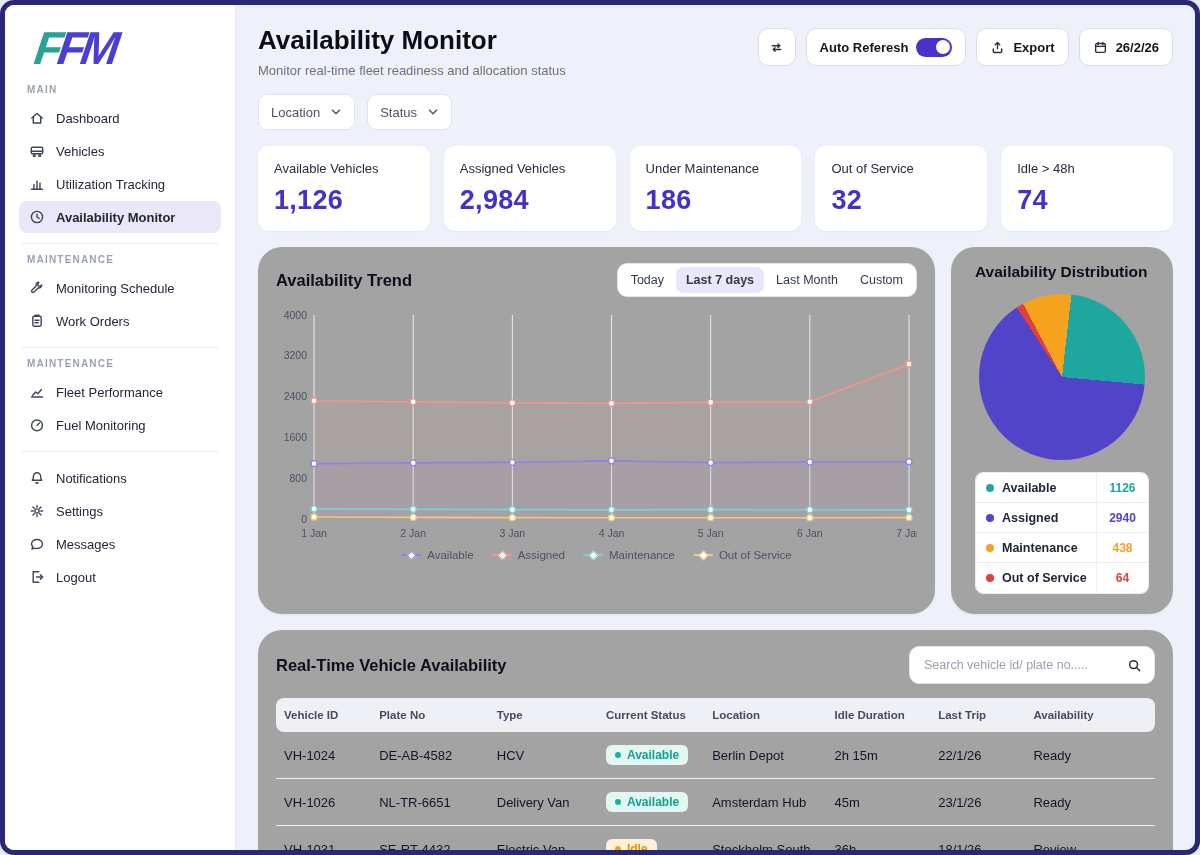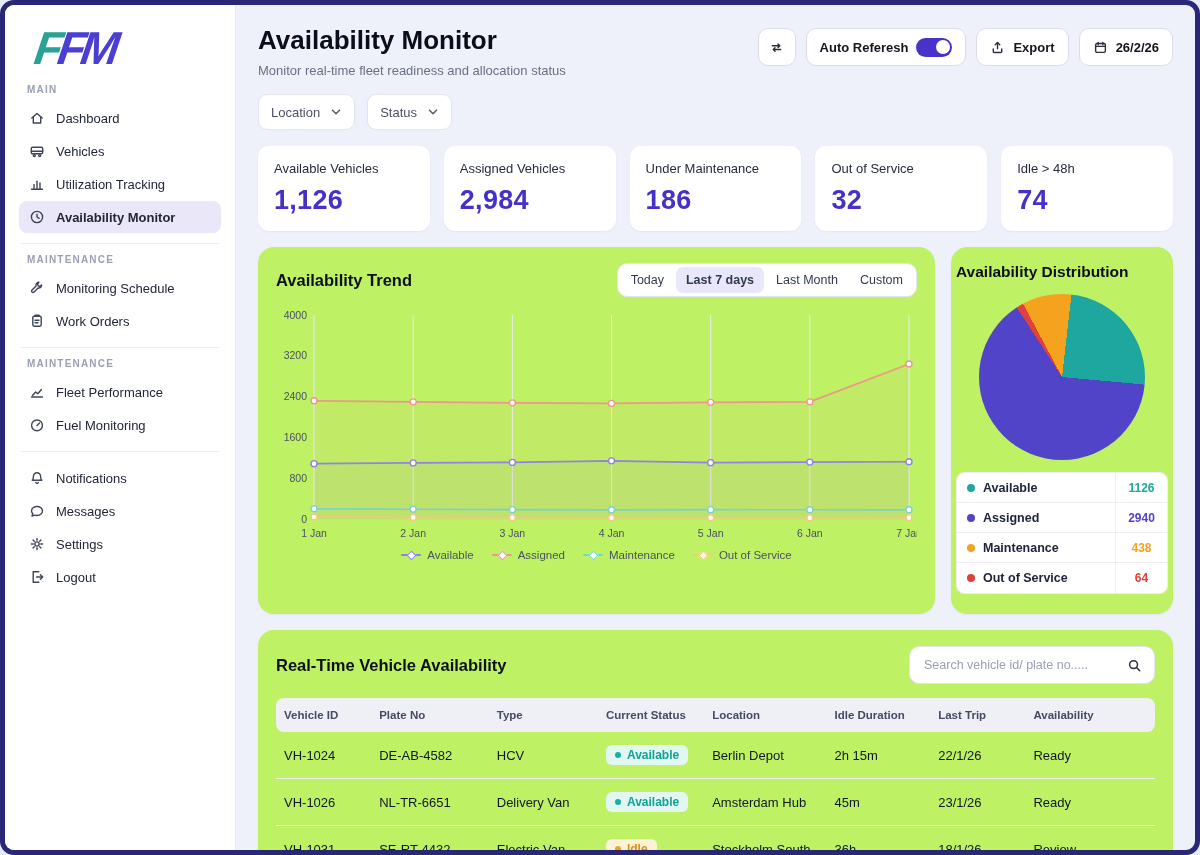--- a/index.html
+++ b/index.html
@@ -32,23 +32,23 @@
   .filters{display:flex;gap:12px;margin:6px 0 16px;}
   .filter{display:flex;align-items:center;gap:10px;background:#fff;border:1px solid #e1e3ee;border-radius:9px;padding:0 12px;height:36px;font-size:13px;color:#4c5264;cursor:pointer;}
   .filter svg{width:12px;height:12px;stroke:#595f73;fill:none;stroke-width:1.6;stroke-linecap:round;stroke-linejoin:round;}
 
   .stats{display:flex;gap:14px;margin-bottom:16px;}
   .stat-card{flex:1;background:#fff;border-radius:11px;padding:15px 16px;box-shadow:0 1px 2px rgba(25,28,70,.05);}
   .stat-label{font-size:13px;color:#272c3d;}
   .stat-value{font-size:27px;font-weight:800;color:#4531c8;margin-top:9px;letter-spacing:.3px;}
 
   .charts{display:flex;gap:16px;margin-bottom:16px;}
-  .card{background:#bef264;border-radius:16px;box-shadow:0 1px 2px rgba(25,28,70,.05);}
+  .card{background:#a3a3a3;border-radius:24px;box-shadow:0 1px 2px rgba(25,28,70,.05);}
   .trend-card{flex:1;min-width:0;height:367px;padding:16px 18px;}
-  .dist-card{width:222px;min-width:222px;height:367px;padding:16px 5px;overflow:hidden;}
+  .dist-card{width:222px;min-width:222px;height:367px;padding:16px 24px;overflow:hidden;}
   .trend-head{display:flex;justify-content:space-between;align-items:center;}
   .card-title{font-size:16.5px;font-weight:800;color:#0e0f1c;}
   .range-tabs{display:flex;border:1px solid #e2e4ef;border-radius:10px;padding:3px;gap:2px;background:#fff;}
   .range-tab{padding:6px 10px;font-size:12.5px;color:#333a4e;border-radius:7px;cursor:pointer;white-space:nowrap;text-align:center;}
   .range-tab.active{background:#e9e7fb;font-weight:700;}
   #trend-svg{width:100%;height:auto;display:block;margin-top:10px;}
   .trend-legend{display:flex;justify-content:center;gap:18px;margin-top:2px;}
   .lg-item{display:flex;align-items:center;gap:6px;font-size:11.5px;color:#4c5163;cursor:pointer;}
   .lg-mark{position:relative;width:20px;height:2px;border-radius:1px;display:inline-block;}
   .lg-mark i{position:absolute;left:7px;top:-2.5px;width:7px;height:7px;background:#fff;border:1.5px solid;transform:rotate(45deg);display:block;}
@@ -170,30 +170,30 @@
 
     <div class="nav-item">
       <svg viewBox="0 0 16 16">
           <path d="M8 2.8a3.6 3.6 0 0 0-3.6 3.6c0 3-1.2 3.8-1.2 3.8h9.6s-1.2-.8-1.2-3.8A3.6 3.6 0 0 0 8 2.8z"></path>
           <path d="M6.8 12.6a1.3 1.3 0 0 0 2.4 0"></path>
         </svg>
       <span>Notifications</span>
     </div>
     <div class="nav-item">
       <svg viewBox="0 0 16 16">
-          <path d="M8 3.5c3 0 5.5 2 5.5 4.5S11 12.5 8 12.5c-.8 0-1.6-.1-2.3-.4L3 13l.8-2.2C3.1 10 2.5 9 2.5 8c0-2.5 2.5-4.5 5.5-4.5z"></path>
-        </svg>
-      <span>Messages</span>
-    </div>
-    <div class="nav-item">
-      <svg viewBox="0 0 16 16">
           <circle cx="8" cy="8" r="2.1"></circle>
           <path d="M8 2.4v1.8M8 11.8v1.8M2.4 8h1.8M11.8 8h1.8M4 4l1.3 1.3M10.7 10.7 12 12M12 4l-1.3 1.3M5.3 10.7 4 12"></path>
         </svg>
       <span>Settings</span>
+    </div>
+    <div class="nav-item">
+      <svg viewBox="0 0 16 16">
+          <path d="M8 3.5c3 0 5.5 2 5.5 4.5S11 12.5 8 12.5c-.8 0-1.6-.1-2.3-.4L3 13l.8-2.2C3.1 10 2.5 9 2.5 8c0-2.5 2.5-4.5 5.5-4.5z"></path>
+        </svg>
+      <span>Messages</span>
     </div>
     <div class="nav-item">
       <svg viewBox="0 0 16 16">
           <path d="M9.8 2.8H4.2v10.4h5.6"></path>
           <path d="M7.6 8h6"></path>
           <path d="M11.4 5.8 13.6 8l-2.2 2.2"></path>
         </svg>
       <span>Logout</span>
     </div>
   </div>

